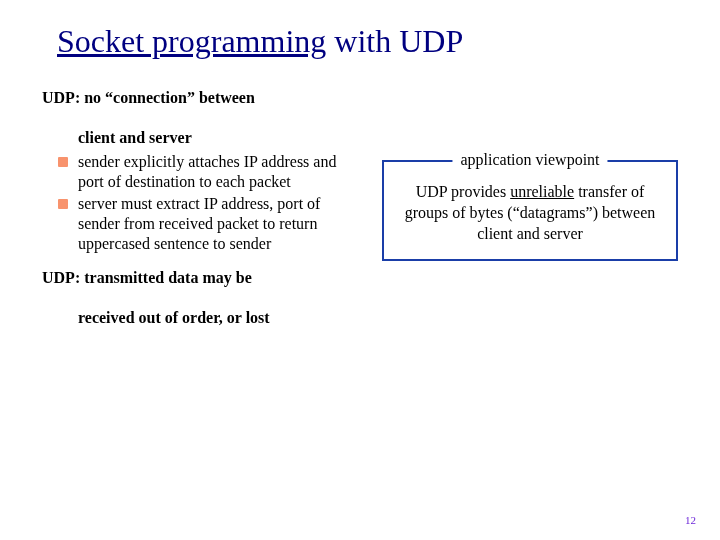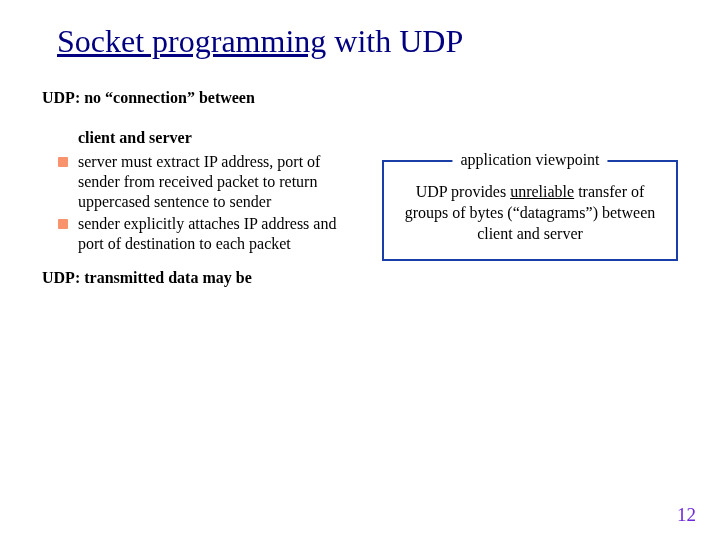--- a/index.html
+++ b/index.html
@@ -95,21 +95,21 @@
   .italic {
   }
   .ul {
     text-decoration: underline;
   }
   .page-num {
     position: absolute;
     bottom: 14px;
     right: 24px;
     font-family: "Times New Roman", serif;
-    font-size: 19px;
+    font-size: 11px;
     color: #6d28d9;
   }
 </style>
 </head>
 <body>
 
 <div class="slide">
 
   <h1 class="title">
     <span class="underline">Socket programming</span><span> with UDP</span>
@@ -118,26 +118,27 @@
   <div class="cols">
 
     <div class="left">
 
       <p class="subhead">
         <span>UDP: no “connection” between</span>
         <span class="indent">client and server</span>
       </p>
 
       <ul class="bullets">
+        <li>sender explicitly attaches IP address and port of destination to each packet</li>
         <li>server must extract IP address, port of sender from received packet to return uppercased sentence to sender</li>
-        <li>sender explicitly attaches IP address and port of destination to each packet</li>
       </ul>
 
       <p class="subhead">
         <span>UDP: transmitted data may be</span>
+        <span class="indent">received out of order, or lost</span>
       </p>
 
     </div>
 
     <div class="right">
       <div class="viewpoint-box">
         <span class="viewpoint-legend">application viewpoint</span>
         <span>
           <span>UDP provides </span><span class="ul italic">unreliable</span><span class="italic"> transfer of groups of bytes (“datagrams”) between client and server</span>
         </span>

